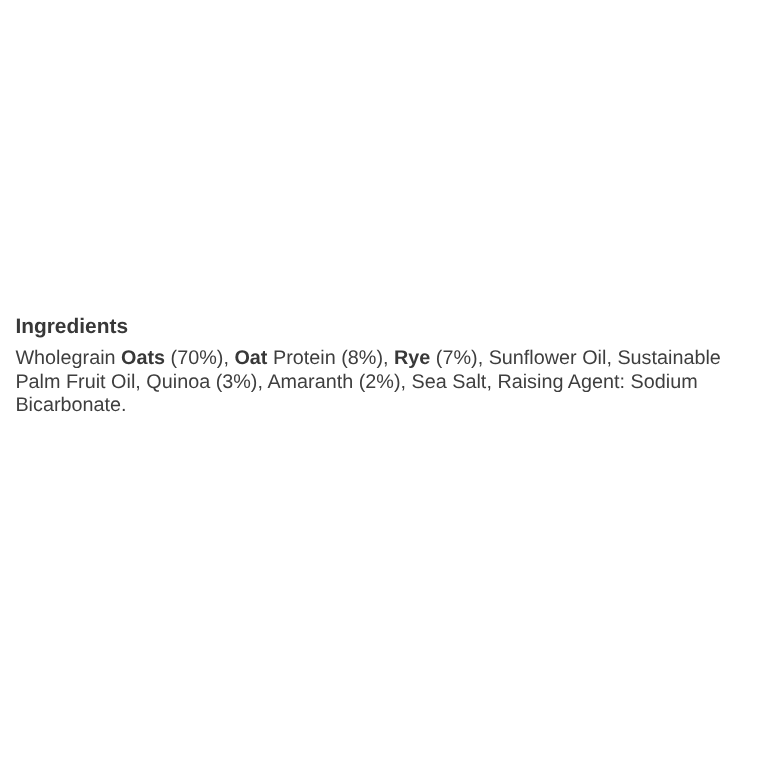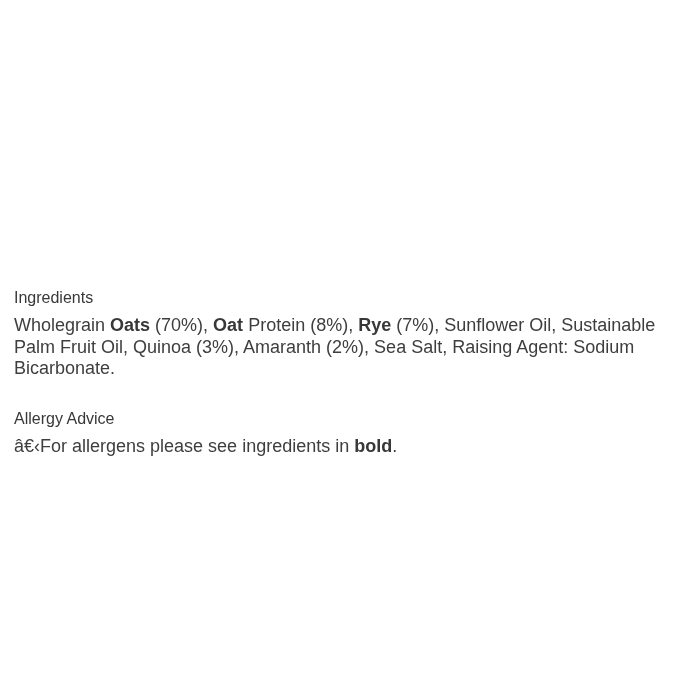--- a/index.html
+++ b/index.html
@@ -13,23 +13,23 @@
   }
   .content {
     position: absolute;
     left: 14px;
     top: 288px;
     width: 678px;
     color: #3e3e3e;
   }
   .section-heading {
     margin: 0 0 7px 0;
-    font-size: 16px;
+    font-size: 19px;
     line-height: 20px;
-    font-weight: 400;
+    font-weight: 700;
     color: #383838;
   }
   .section-body {
     margin: 0;
     font-size: 18px;
     line-height: 21.5px;
     font-weight: 400;
     color: #3e3e3e;
   }
   .section-body .seg-bold {
@@ -43,18 +43,14 @@
 </head>
 <body>
 
 <div class="content">
 
   <div class="section">
     <h3 class="section-heading">Ingredients</h3>
     <p class="section-body"><span class="seg-normal">Wholegrain </span><span class="seg-bold">Oats</span><span class="seg-normal"> (70%), </span><span class="seg-bold">Oat</span><span class="seg-normal"> Protein (8%), </span><span class="seg-bold">Rye</span><span class="seg-normal"> (7%), Sunflower Oil, Sustainable Palm Fruit Oil, Quinoa (3%), Amaranth (2%), Sea Salt, Raising Agent: Sodium Bicarbonate.</span></p>
   </div>
 
-  <div class="section">
-    <h3 class="section-heading">Allergy Advice</h3>
-    <p class="section-body"><span class="seg-normal">â€‹For allergens please see ingredients in </span><span class="seg-bold">bold</span><span class="seg-normal">.</span></p>
-  </div>
 
 </div>
 
 </body></html>

